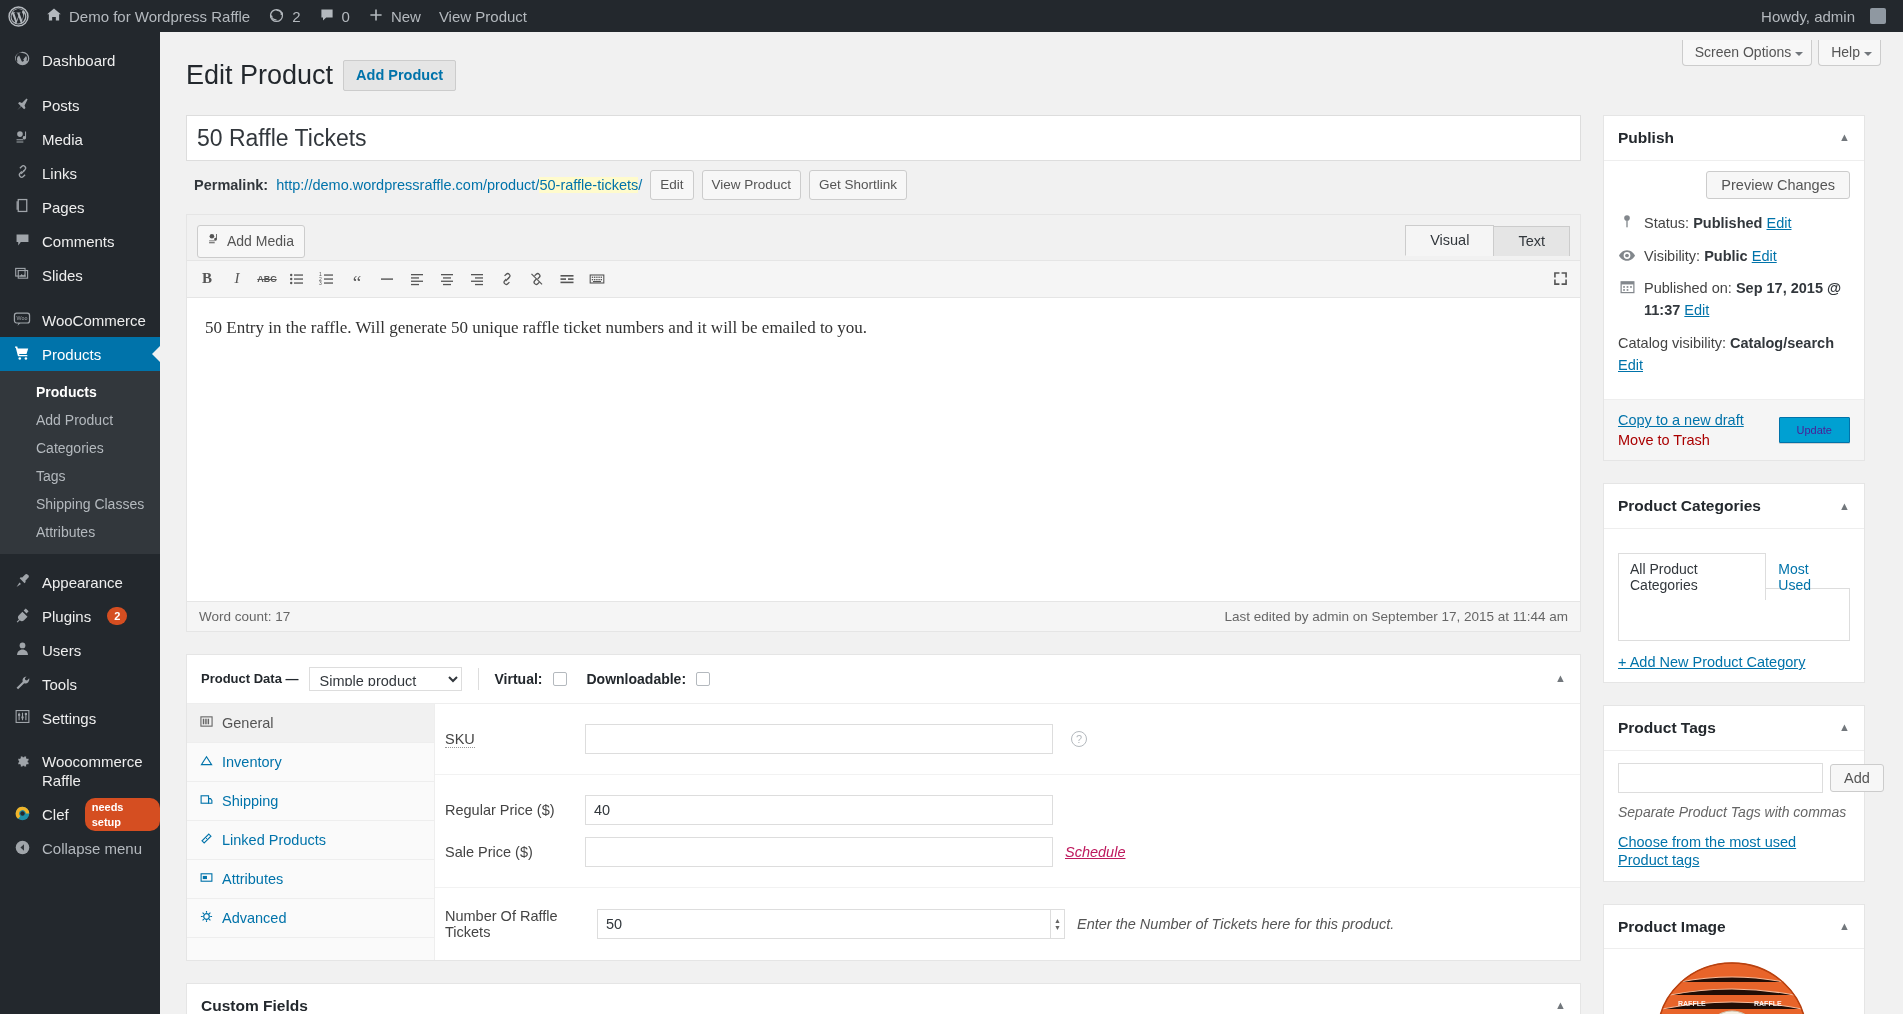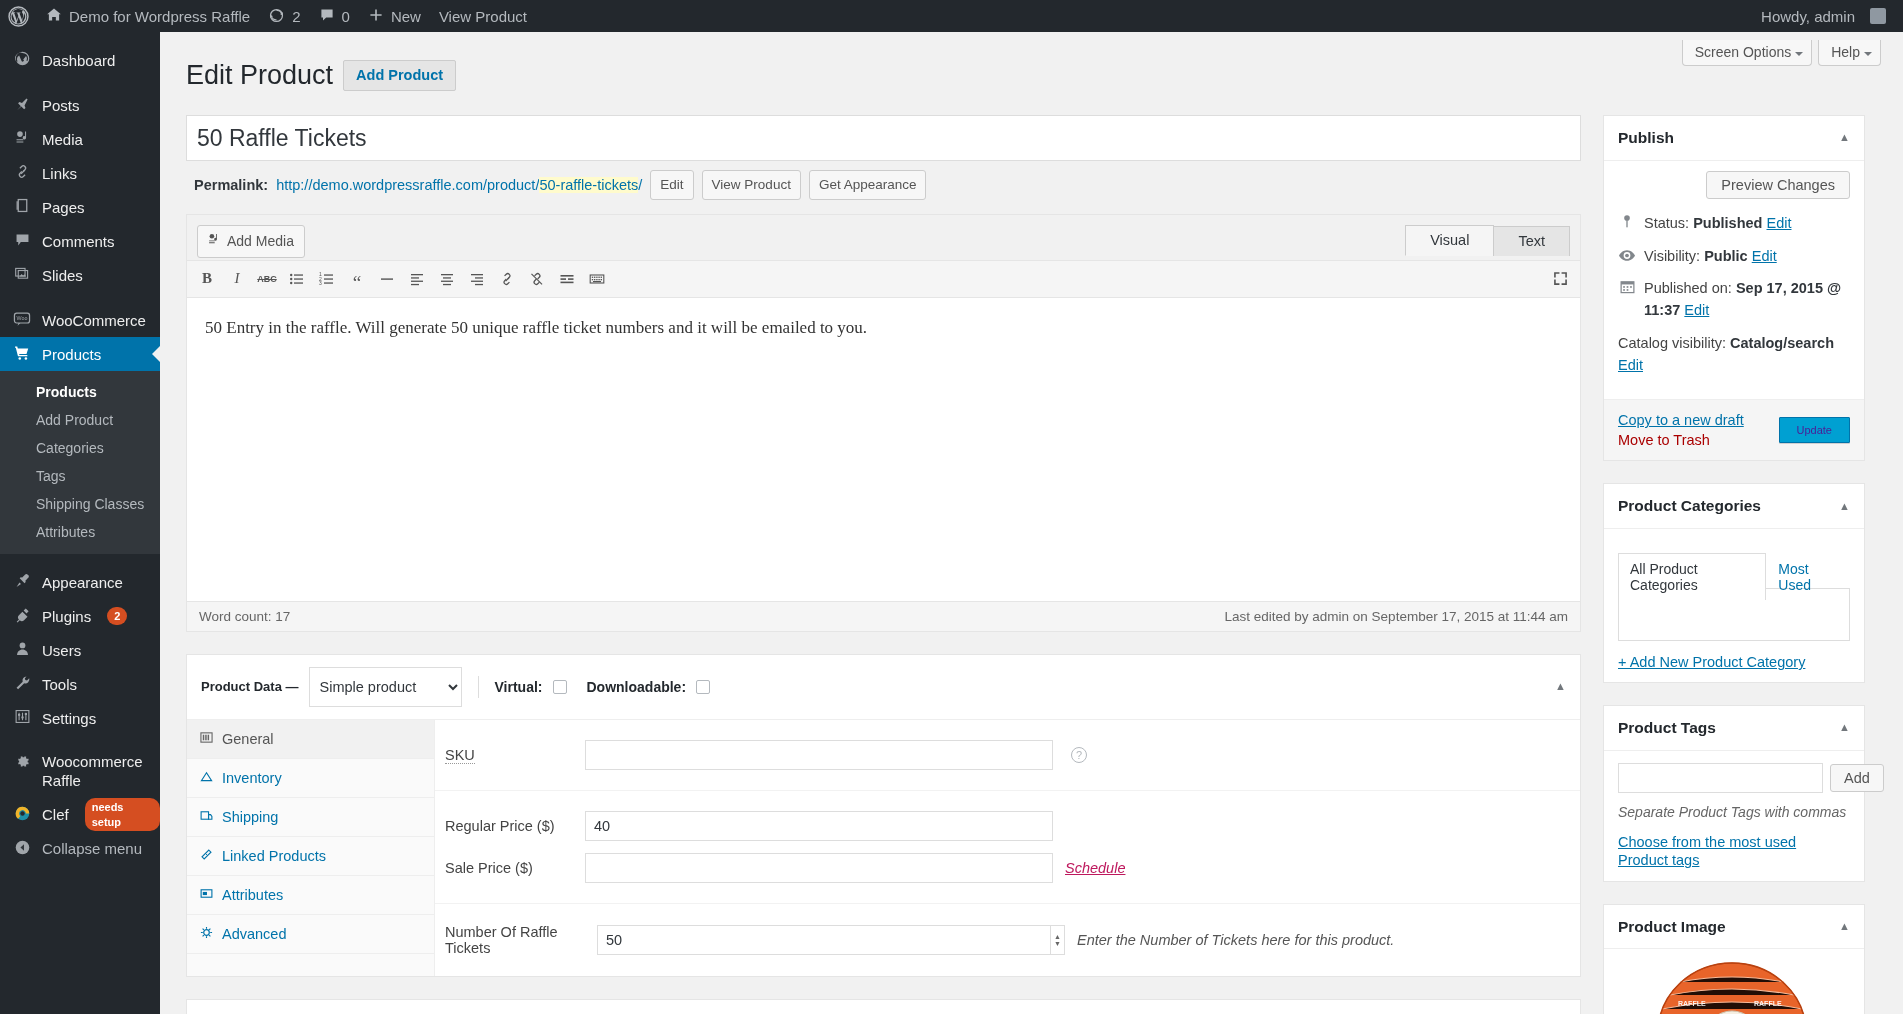--- a/index.html
+++ b/index.html
@@ -172,21 +172,21 @@
   
   #woocommerce-product-data { margin-top:22px; }
   .wc-data-header {
     display:flex; align-items:center; padding:12px 14px;
     border-bottom:1px solid #eee; gap:10px; position:relative;
   }
   .wc-data-header h2 { margin:0; font-size:13px; font-weight:bold; color:#23282d; }
   #product-type {
     font-family:"Liberation Sans", sans-serif; font-size:14.5px;
     padding:4px 6px; border:1px solid #ddd; background:#fff; color:#32373c;
-    width:153px; height:40px;
+    width:153px; height:24px;
   }
   .wc-data-header .divider { width:1px; height:22px; background:#ddd; margin:0 6px; }
   .cb-label { font-size:14px; color:#23282d; font-weight:bold; }
   .wc-check {
     width:14px; height:14px; border:1px solid #b4b9be; background:#fff;
     display:inline-block; vertical-align:middle; border-radius:2px;
   }
   .wc-data-body { display:flex; min-height:240px; }
   .wc-tabs {
     width:248px; flex:0 0 248px; background:#fafafa;
@@ -549,21 +549,21 @@
         <input type="text" value="50 Raffle Tickets" style="">
       </div>
 
       <div id="edit-slug-box">
         <b>Permalink:</b>
         <span id="sample-permalink">
           <span>http://demo.wordpressraffle.com/product/</span><span class="slug">50-raffle-tickets</span><span>/</span>
         </span>
         <span class="small-btn">Edit</span>
         <span class="small-btn">View Product</span>
-        <span class="small-btn">Get Appearance</span>
+        <span class="small-btn">Get Shortlink</span>
       </div>
 
       <div id="postdivrich">
         <div class="wp-editor-tools">
           <div id="insert-media-button">
             <span>
               <svg width="14" height="14" viewBox="0 0 20 20">
                   <circle cx="7" cy="6" r="3.3" fill="#555"></circle>
                   <path d="M13 3h1.2v7.4a2 2 0 1 1-1.2-1.85z" fill="#555"></path>
                   <path d="M3 12h8v1.3H3zm0 2.6h8v1.3H3z" fill="#555"></path>

